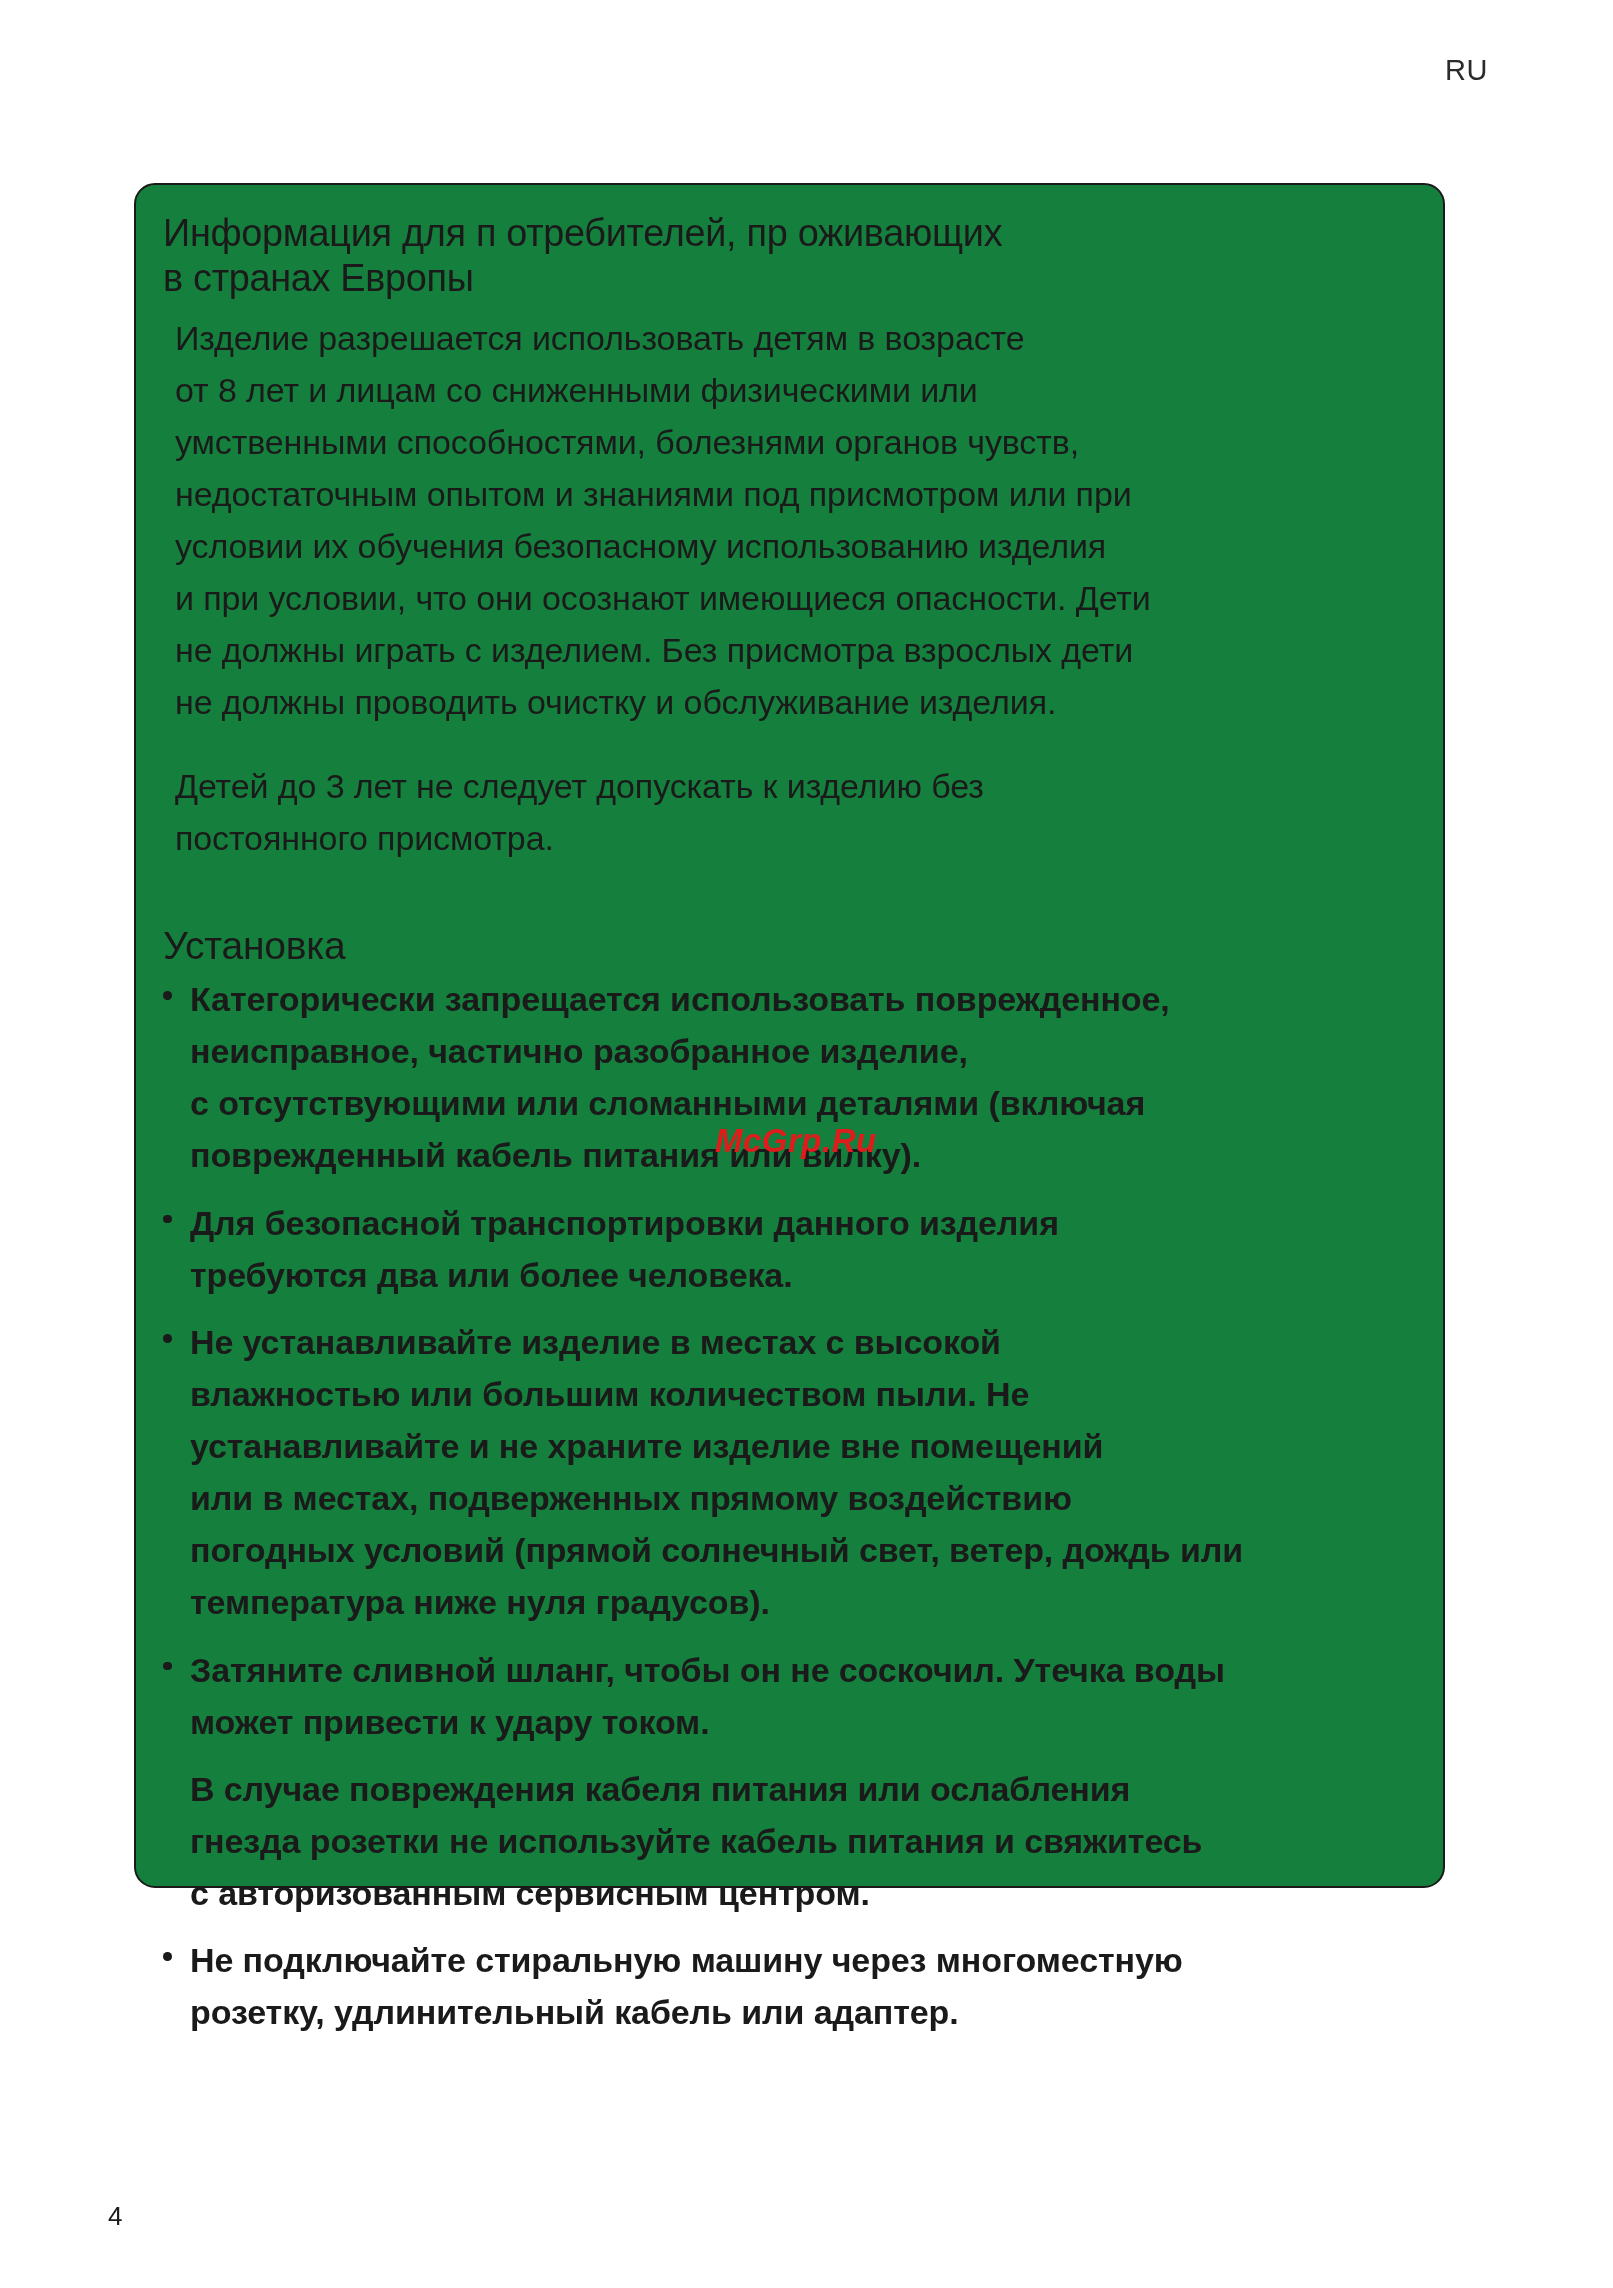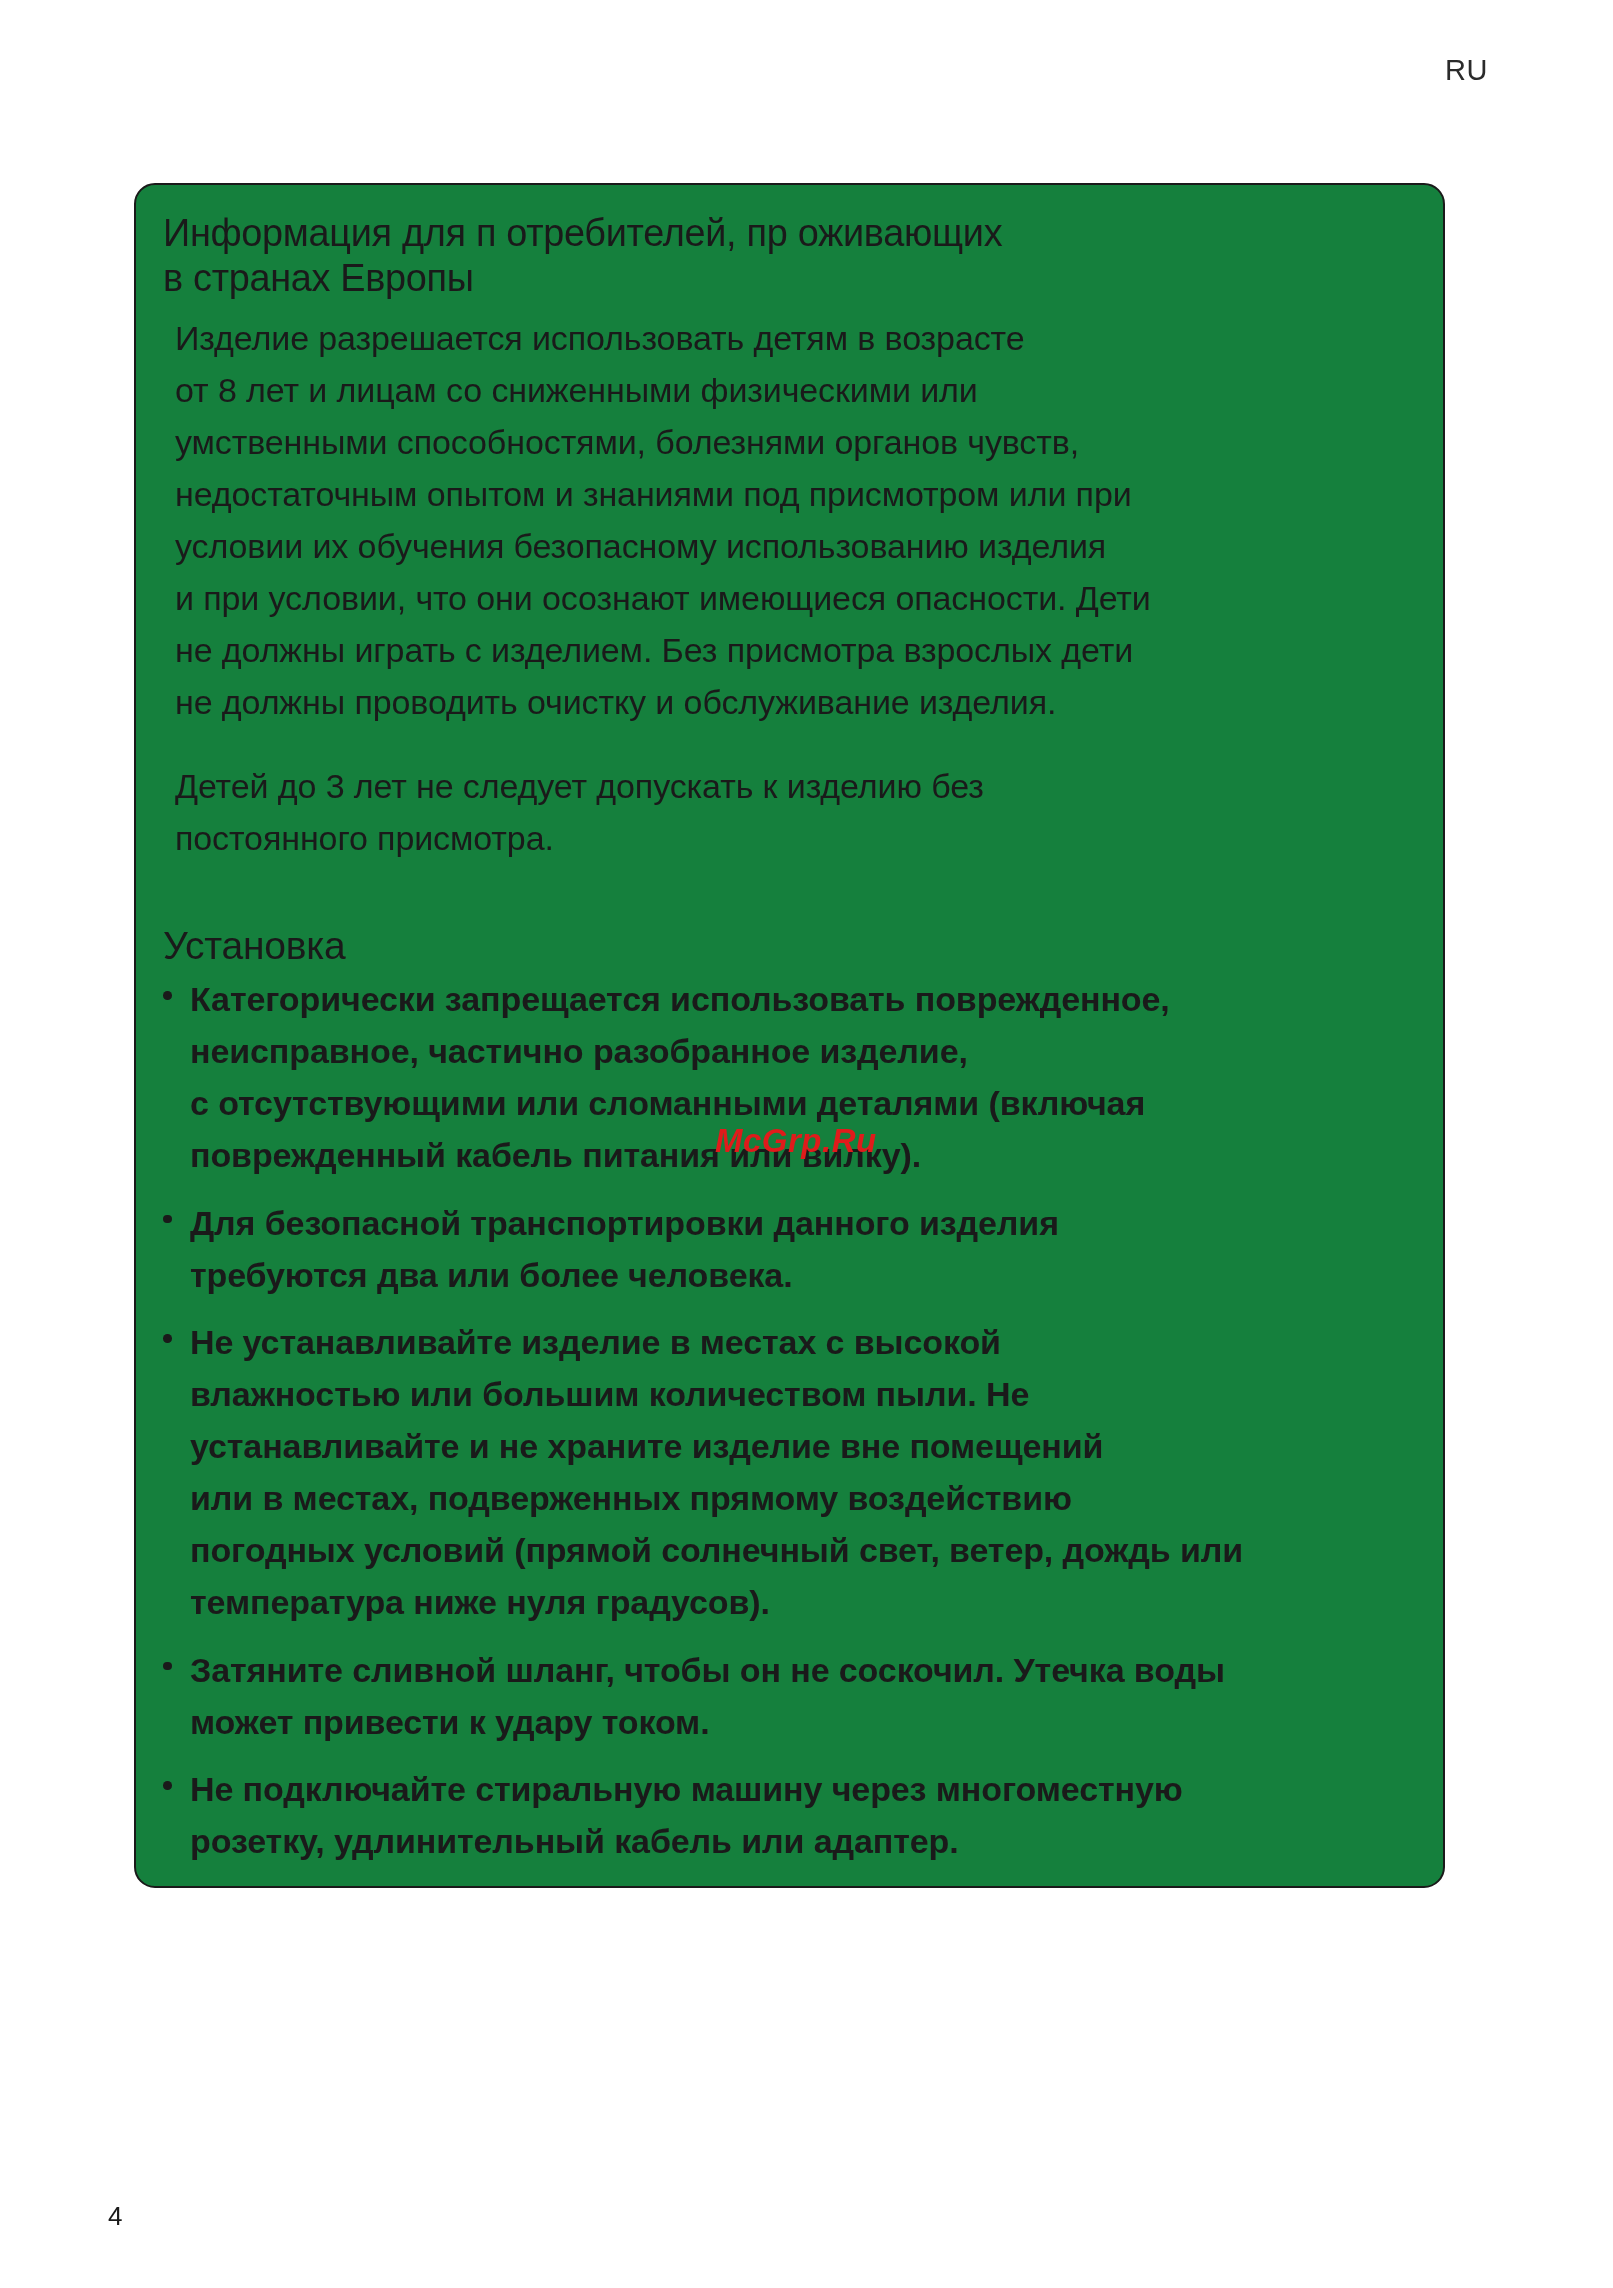--- a/index.html
+++ b/index.html
@@ -218,20 +218,25 @@
 погодных условий (прямой солнечный свет, ветер, дождь или
 температура ниже нуля градусов).</span>
         </li>
 
         <li class="bullet-item">
           <span class="bullet-dot"></span>
           <span class="bullet-text">Затяните сливной шланг, чтобы он не соскочил. Утечка воды
 может привести к удару током.</span>
         </li>
 
+        <li class="note-para">
+          <span class="bullet-text">В случае повреждения кабеля питания или ослабления
+гнезда розетки не используйте кабель питания и свяжитесь
+с авторизованным сервисным центром.</span>
+        </li>
 
         <li class="bullet-item">
           <span class="bullet-dot"></span>
           <span class="bullet-text">Не подключайте стиральную машину через многоместную
 розетку, удлинительный кабель или адаптер.</span>
         </li>
 
       </ul>
     </div>
   </div>

